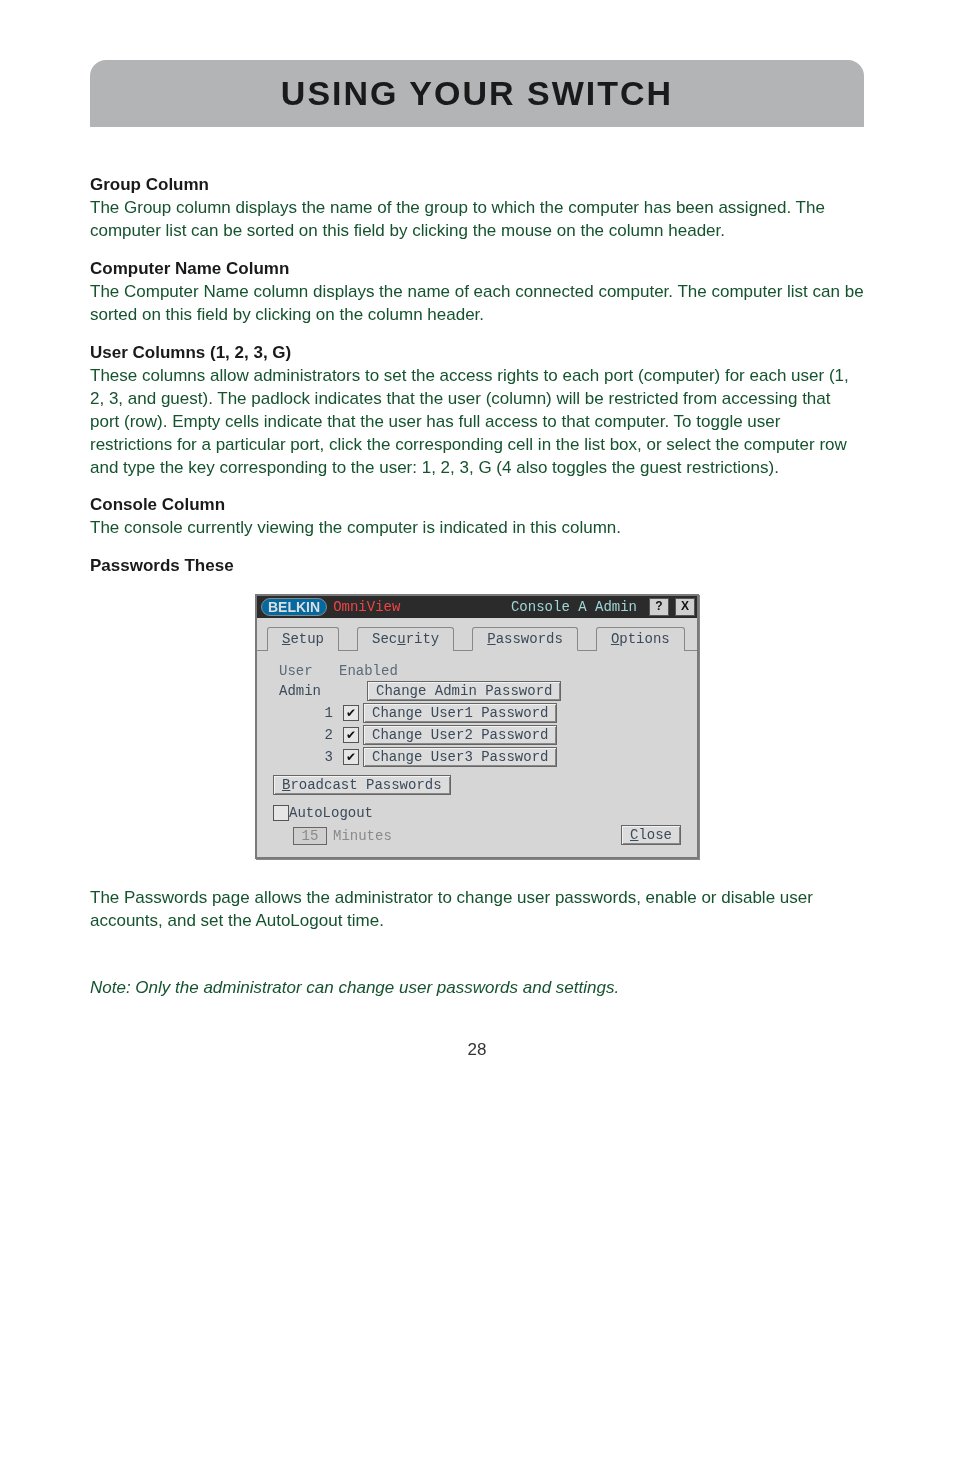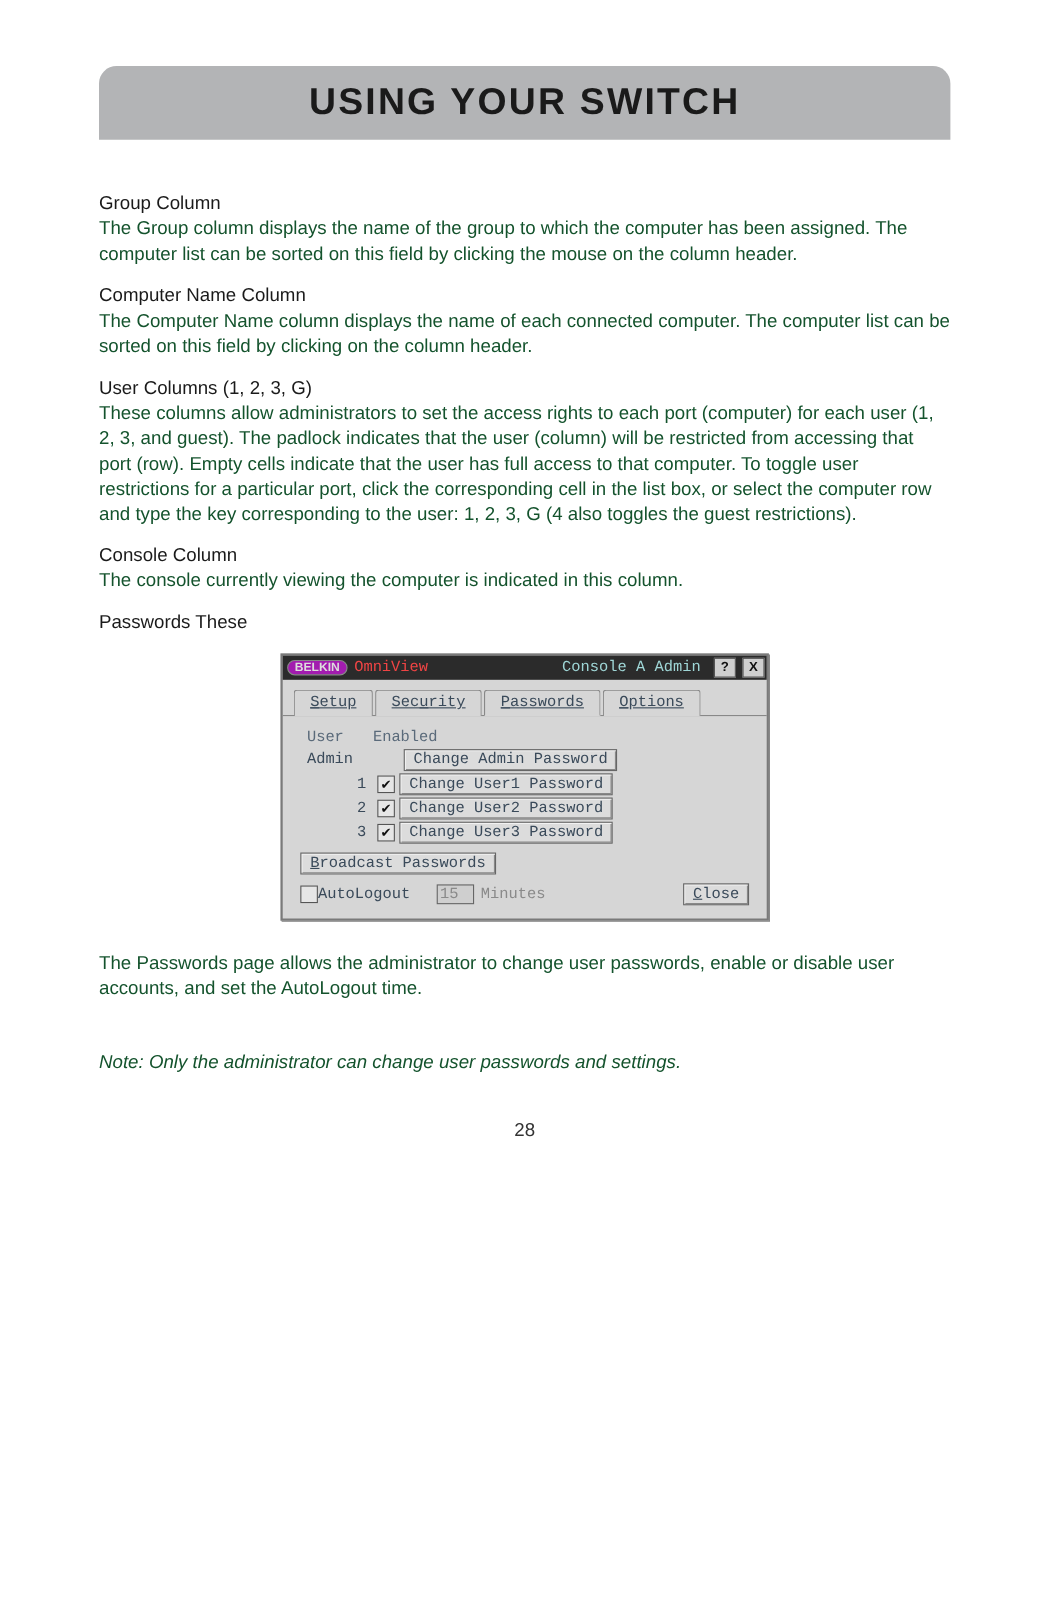--- a/index.html
+++ b/index.html
@@ -23,21 +23,21 @@
   .banner h1 {
     margin: 0;
     font-family: "Arial Narrow", Arial, sans-serif;
     font-weight: 700;
     letter-spacing: 2px;
     font-size: 34px;
     color: #1a1a1a;
   }
   .section-title {
     font-family: Arial, sans-serif;
-    font-weight: 400;
+    font-weight: 700;
     font-size: 17px;
     margin: 16px 0 2px 0;
   }
   .body-text {
     font-family: Arial, sans-serif;
     font-size: 17px;
     line-height: 1.35;
     margin: 0 0 14px 0;
     color: #14532d;
   }
@@ -69,49 +69,48 @@
   }
   .titlebar {
     display: flex;
     align-items: center;
     background: #2b2b2b;
     color: #cfe;
     padding: 2px 2px 2px 4px;
     gap: 6px;
   }
   .logo-badge {
-    background: #a21caf;
+    background: #0369a1;
     border: 1px solid #888;
     border-radius: 10px;
     padding: 0 6px;
     font-weight: bold;
-    font-size: 11px;
+    font-size: 14px;
     color: #ddd;
     font-family: Arial, sans-serif;
   }
   .title-product { color: #ef4444; }
   .title-console { color: #9fd6d6; margin-left: auto; margin-right: 6px; }
   .title-btn {
     width: 18px;
     height: 16px;
     background: #cfcfcf;
     border: 1px solid #555;
     text-align: center;
     line-height: 14px;
     font-weight: bold;
     font-family: Arial, sans-serif;
     font-size: 12px;
     color: #111;
   }
   .tabs {
     display: flex;
-    gap: 0;
+    gap: 16px;
     padding: 8px 10px 0 10px;
     border-bottom: 1px solid #888;
-    text-decoration: underline;
   }
   .tab {
     padding: 3px 14px;
     border: 1px solid #888;
     border-bottom: none;
     background: #d6d6d6;
     border-radius: 3px 3px 0 0;
     margin-right: 2px;
     position: relative;
     top: 1px;
@@ -157,25 +156,25 @@
     white-space: nowrap;
   }
   .winbtn .ul { text-decoration: underline; }
   .hdr { color:#5a6a7a; }
   .bottom-area {
     display: flex;
     align-items: flex-end;
     justify-content: space-between;
     margin-top: 8px;
   }
-  .left-bottom { display:flex; gap:4px; }
+  .left-bottom { display:flex; flex-direction:column; gap:4px; }
   .minutes-row { display:flex; align-items:center; gap:6px; margin-left: 20px;}
   .min-box {
     width: 28px; border:1px solid #666; background:#cfcfcf;
-    text-align:left; color:#777; padding:0 2px;
+    text-align:center; color:#777; padding:0 2px;
   }
   .grey { color: #8a8a8a; }
 </style>
 </head>
 <body>
 
 <div class="page">
 
   <div class="banner">
     <h1>USING YOUR SWITCH</h1>

